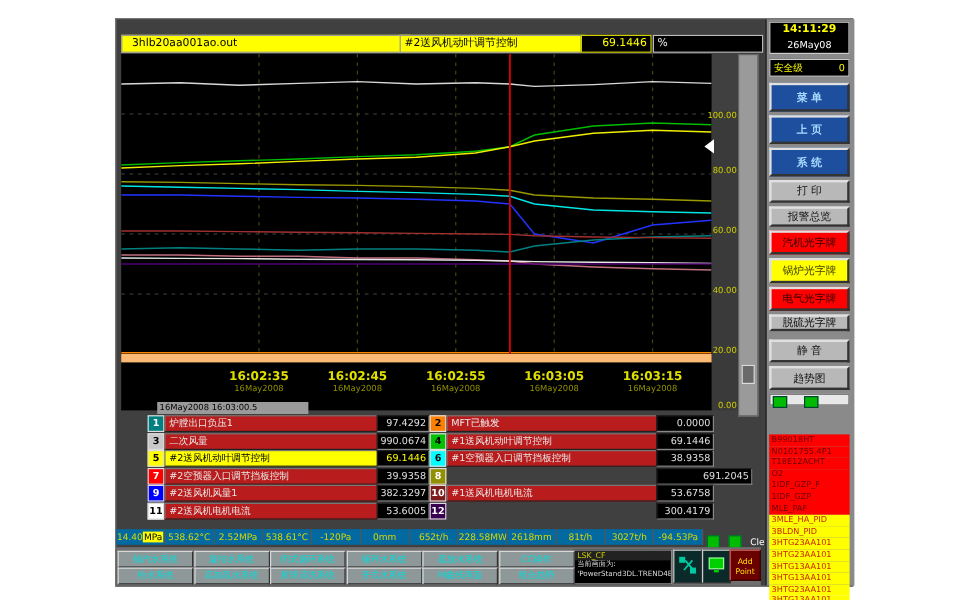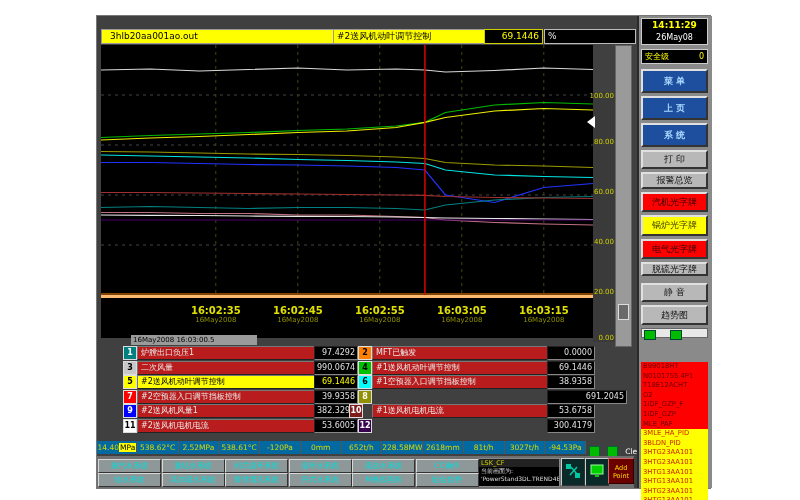--- a/index.html
+++ b/index.html
@@ -15,21 +15,21 @@
   .hd-unit{background:#000;color:#e8e8e8;font-size:9px;line-height:13px;padding:0 3px;
            border:1px solid #bbb;}
   
   #plot{left:4px;top:29px;width:492px;height:250px;background:#000;}
   #yaxis{left:496px;top:29px;width:22px;height:250px;background:#3a3a3a;margin-top:47px;}
   .ylab{position:absolute;right:1px;color:#cfcf00;font-size:7px;white-space:nowrap;}
   #scroll{left:518px;top:29px;width:15px;height:300px;background:#9a9a9a;border:1px solid #666;}
   #thumb{left:2px;top:258px;width:9px;height:14px;background:#6a6a6a;border:1px solid #ddd;}
   #marker{left:490px;top:100px;width:0;height:0;border-right:8px solid #fff;
           border-top:6px solid transparent;border-bottom:6px solid transparent;}
-  #taxis{left:4px;top:279px;width:492px;height:40px;background:#000;border-top:3px solid #fdba74;}
+  #taxis{left:4px;top:279px;width:492px;height:40px;background:#000;border-top:7px solid #fdba74;}
   .tick{position:absolute;top:7px;transform:translateX(-50%);text-align:center;}
   .tick .t{color:#e0e000;font-size:10px;font-weight:bold;white-space:nowrap;}
   .tick .d{color:#8f8f00;font-size:7px;white-space:nowrap;}
   #stamp{left:34px;top:319px;width:122px;height:10px;background:#9a9a9a;color:#000;
          font-size:7px;line-height:10px;padding:0 2px;}
   
   .pen-num{position:absolute;width:12px;height:12px;font-size:8px;font-weight:bold;
            text-align:center;line-height:12px;border:1px solid #ddd;}
   .pen-label{position:absolute;height:12px;background:#b91c1c;color:#e8e8e8;font-size:8px;
              line-height:12px;padding:0 3px;border:1px solid;border-color:#777 #222 #222 #777;
@@ -281,18 +281,18 @@
     <div class="pen-label abs" style="left: 275px; top: 330px; width: 170px;">MFT已触发</div>
     <div class="pen-value abs" style="left: 450px; top: 330px; width: 42px;">0.0000</div>
     <div class="pen-num abs" style="left: 261px; top: 344.6px; background: rgb(0, 192, 0); color: rgb(0, 0, 0);">4</div>
     <div class="pen-label abs" style="left: 275px; top: 344.6px; width: 170px;">#1送风机动叶调节控制</div>
     <div class="pen-value abs" style="left: 450px; top: 344.6px; width: 42px;">69.1446</div>
     <div class="pen-num abs" style="left: 261px; top: 359.2px; background: rgb(0, 255, 255); color: rgb(0, 0, 0);">6</div>
     <div class="pen-label abs" style="left: 275px; top: 359.2px; width: 170px;">#1空预器入口调节挡板控制</div>
     <div class="pen-value abs" style="left: 450px; top: 359.2px; width: 42px;">38.9358</div>
     <div class="pen-num abs" style="left: 261px; top: 373.8px; background: rgb(144, 144, 0); color: rgb(255, 255, 255);">8</div>
     <div class="pen-value abs" style="left: 450px; top: 373.8px; width: 42px; padding-left: 34px;">691.2045</div>
-    <div class="pen-num abs" style="left: 252px; top: 388.4px; background: #7f1d1d; color: rgb(255, 255, 255);">10</div>
+    <div class="pen-num abs" style="left: 261px; top: 388.4px; background: #7f1d1d; color: rgb(255, 255, 255);">10</div>
     <div class="pen-label abs" style="left: 275px; top: 388.4px; width: 170px;">#1送风机电机电流</div>
     <div class="pen-value abs" style="left: 450px; top: 388.4px; width: 42px;">53.6758</div>
     <div class="pen-num abs" style="left: 261px; top: 403px; background: rgb(58, 0, 80); color: rgb(255, 255, 255);">12</div>
     <div class="pen-value abs" style="left: 450px; top: 403px; width: 42px;">300.4179</div>
   </div>
 
 </body></html>

